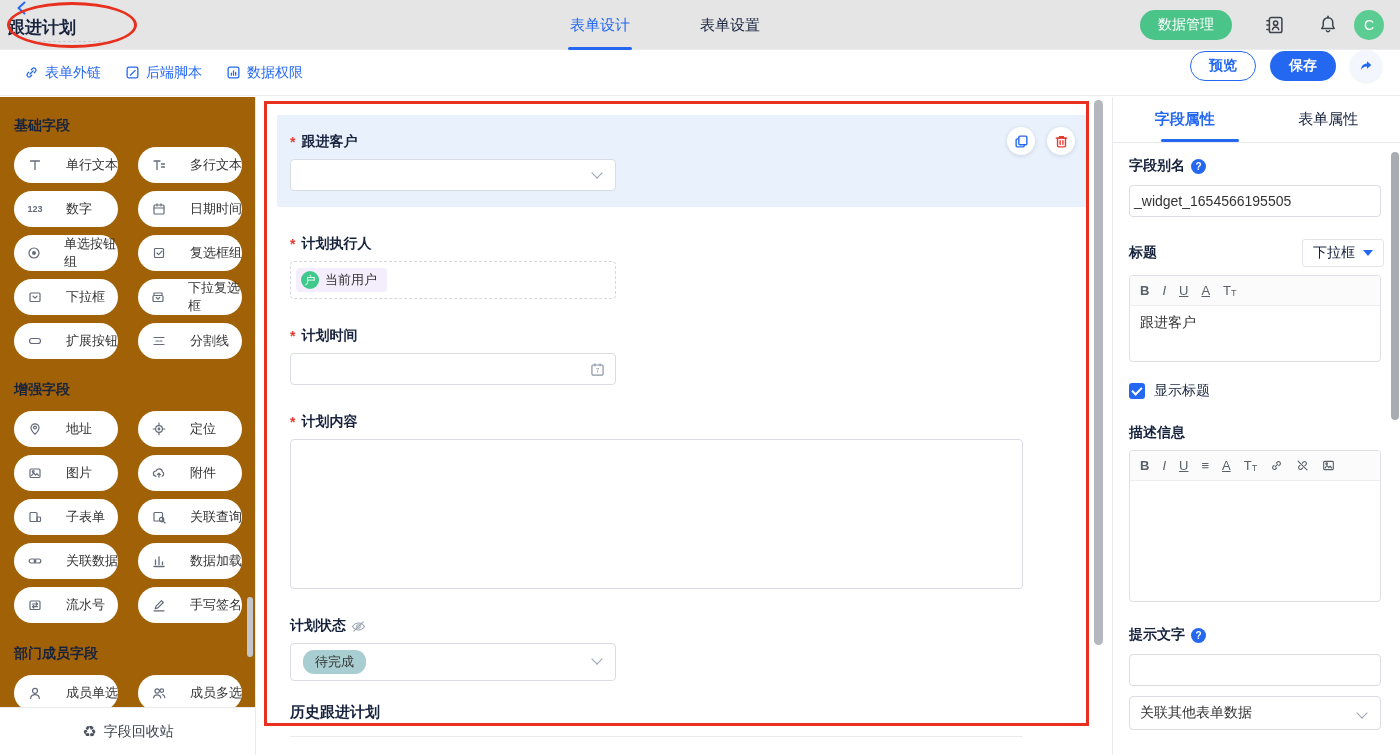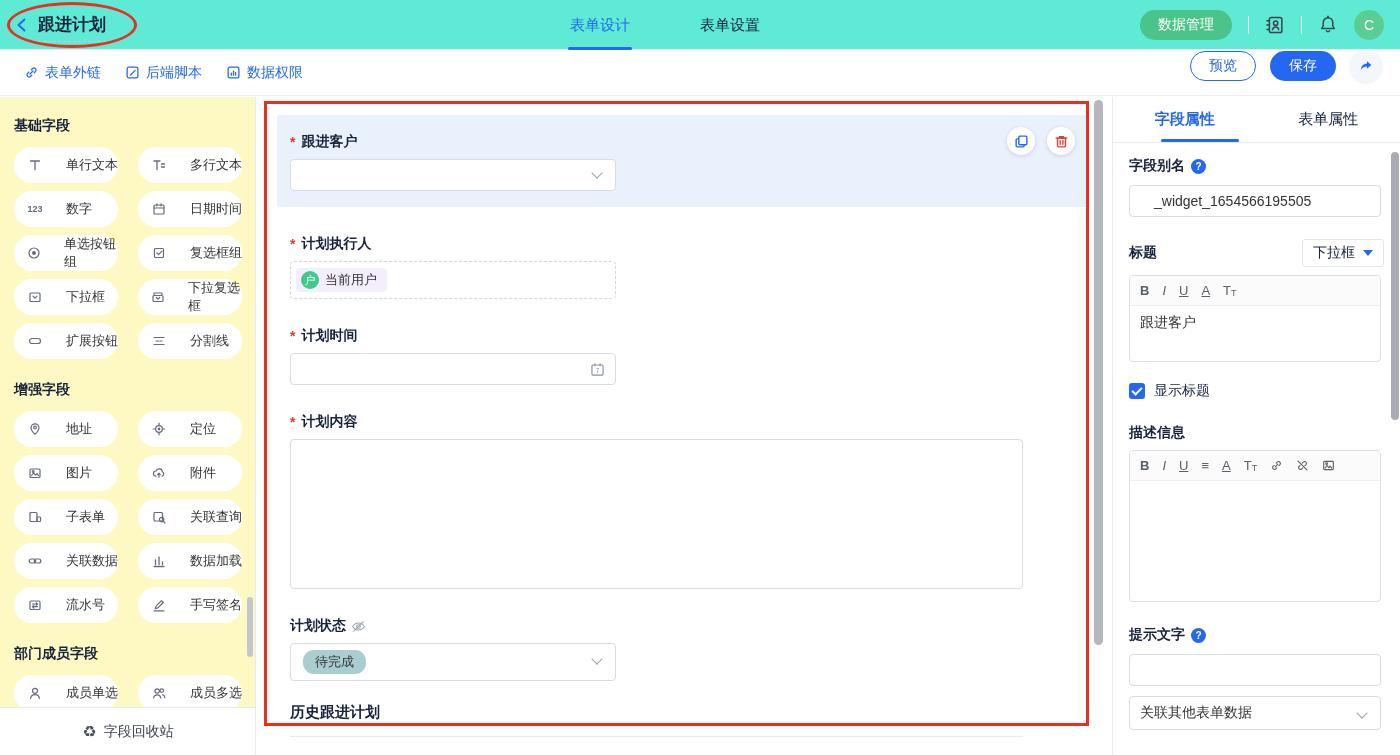--- a/index.html
+++ b/index.html
@@ -3,49 +3,49 @@
 <meta charset="utf-8">
 <style>
   * { margin:0; padding:0; box-sizing:border-box; }
   html,body { width:1400px; height:755px; }
   body { position:relative; overflow:hidden; background:#fff;
          font-family:"Liberation Sans","DejaVu Sans",sans-serif; color:#17233d; }
   svg { display:block; }
 
   
   .app-header { position:absolute; left:0; top:0; width:1400px; height:50px;
-    background:#5eead4; border-bottom:1px solid #ebedf0; display:flex; align-items:center; z-index:20; }
+    background:#e5e5e5; border-bottom:1px solid #ebedf0; display:flex; align-items:flex-start; z-index:20;flex-direction:column; }
   .back-btn { margin-left:14px; cursor:pointer; }
   .page-title { font-size:17px; font-weight:700; margin-left:8px; position:relative; }
   .title-dash { position:absolute; left:33px; top:41px; width:78px; border-bottom:1px dashed #c9ccd4; }
   .header-tabs { position:absolute; left:570px; top:0; height:50px; display:flex; gap:70px; }
   .h-tab { font-size:15px; height:50px; display:flex; align-items:center; cursor:pointer; position:relative; color:#17233d; }
   .h-tab.active { color:#2468f2; font-weight:400; }
   .h-tab.active::after { content:""; position:absolute; left:-2px; right:-2px; bottom:0; height:3px; background:#2468f2; border-radius:2px; }
   .header-right { position:absolute; right:16px; top:0; height:50px; display:flex; align-items:center; gap:16px; }
   .pill-green { background:#4bc48a; color:#fff; font-size:14px; padding:6px 18px; border-radius:16px; cursor:pointer; }
   .vdiv { width:1px; height:18px; background:#e3e5e9; }
   .hicon { cursor:pointer; }
   .avatar { width:30px; height:30px; border-radius:50%; background:#5ccd92; color:#fff;
     display:flex; align-items:center; justify-content:center; font-size:14px; cursor:pointer; }
 
   
   .sub-toolbar { position:absolute; left:0; top:50px; width:1400px; height:46px;
     background:#fff; border-bottom:1px solid #ebedf0; display:flex; z-index:19; }
   .tb-link { display:flex; align-items:center; gap:6px; color:#2468f2; font-size:14px; cursor:pointer; margin-left:24px; }
-  .tb-right { position:absolute; right:18px; display:flex; align-items:center; gap:14px; }
+  .tb-right { position:absolute; right:18px; display:flex; align-items:center; gap:14px;font-weight:bold; }
   .btn-outline { border:1px solid #2468f2; color:#2468f2; background:#fff; font-size:14px;
     padding:5px 18px; border-radius:16px; cursor:pointer; }
   .btn-primary { background:#2468f2; color:#fff; font-size:14px; padding:6px 19px; border-radius:16px; cursor:pointer; }
   .share-circle { width:32px; height:32px; border-radius:50%; background:#f3f6fd; display:flex;
     align-items:center; justify-content:center; cursor:pointer; box-shadow:0 1px 3px rgba(0,0,0,.08); }
 
   
   .sidebar { position:absolute; left:0; top:97px; width:256px; height:658px;
-    background:#fef9c3; border-right:1px solid #e8eaed; overflow:hidden; }
+    background:#a16207; border-right:1px solid #e8eaed; overflow:hidden; }
   .sb-inner { padding:20px 14px 0 14px; }
   .sb-title { font-size:14px; font-weight:700; color:#17233d; margin-bottom:12px; }
   .sb-grid { display:grid; grid-template-columns:104px 104px; gap:8px 20px; margin-bottom:22px; }
   .pill { height:36px; background:#fff; border-radius:18px; display:flex; align-items:center;
     padding-left:13px; gap:23px; font-size:13px; color:#333; cursor:grab; }
   .picon { width:16px; display:flex; justify-content:center; color:#656b78; }
   .picon.num { font-size:9px; font-weight:700; letter-spacing:0; color:#656b78; }
   .sb-scroll-thumb { position:absolute; right:2px; top:500px; width:6px; height:60px; background:#c3c6cc; border-radius:3px; }
   .recycle-bar { position:absolute; left:0; bottom:0; width:256px; height:48px; background:#fff;
     border-top:1px solid #e8eaed; display:flex; align-items:center; justify-content:center; gap:7px;
@@ -95,21 +95,21 @@
   .panel-tabs { height:46px; display:flex; justify-content:space-around; align-items:center;
     border-bottom:1px solid #e8eaed; position:relative; }
   .p-tab { font-size:15px; cursor:pointer; color:#17233d;font-family:Liberation Serif, serif; }
   .p-tab.active { color:#2468f2; font-weight:600; }
   .p-tab-underline { position:absolute; left:48px; bottom:0; width:78px; height:3px; background:#2468f2; border-radius:2px; }
   .panel-body { padding:14px 16px 0 16px; }
   .p-label { font-size:14px; font-weight:700; color:#17233d; display:flex; align-items:center; gap:6px; }
   .help-cir { width:15px; height:15px; border-radius:50%; background:#2468f2; color:#fff; font-size:10px;
     display:flex; align-items:center; justify-content:center; cursor:pointer; }
   .p-input { width:252px; height:32px; border:1px solid #d9dce3; border-radius:4px; margin-top:10px;
-    font-size:14px; color:#333; display:flex; align-items:center; padding:0 24px; cursor:text; }
+    font-size:14px; color:#333; display:flex; align-items:center; padding:0 4px; cursor:text; }
   .title-row { margin-top:22px; display:flex; justify-content:space-between; align-items:center; }
   .type-select { border:1px solid #e2e5ea; border-radius:3px; height:28px; display:flex; align-items:center;
     gap:8px; padding:0 10px; font-size:14px; cursor:pointer; }
   .caret-dn { width:0; height:0; border-left:5px solid transparent; border-right:5px solid transparent;
     border-top:6px solid #2468f2; }
   .editor { width:252px; border:1px solid #dcdfe5; border-radius:4px; margin-top:8px; overflow:hidden; }
   .editor-toolbar { height:30px; border-bottom:1px solid #eceef1; background:#fbfbfc; display:flex;
     align-items:center; padding:0 10px; gap:13px; }
   .rt { font-size:13px; color:#596068; cursor:pointer; line-height:1; }
   .rt.b { font-weight:700; }

